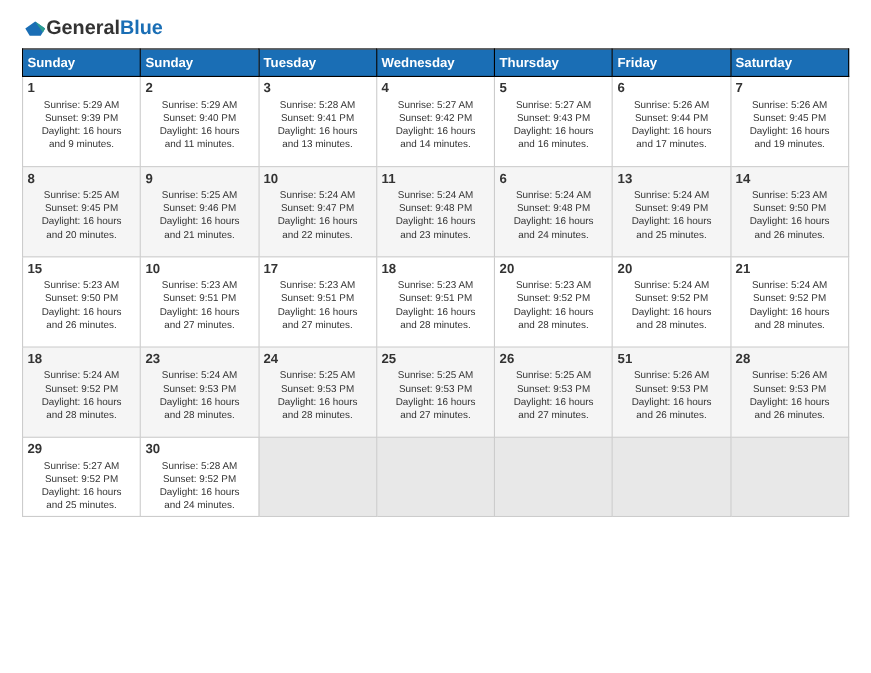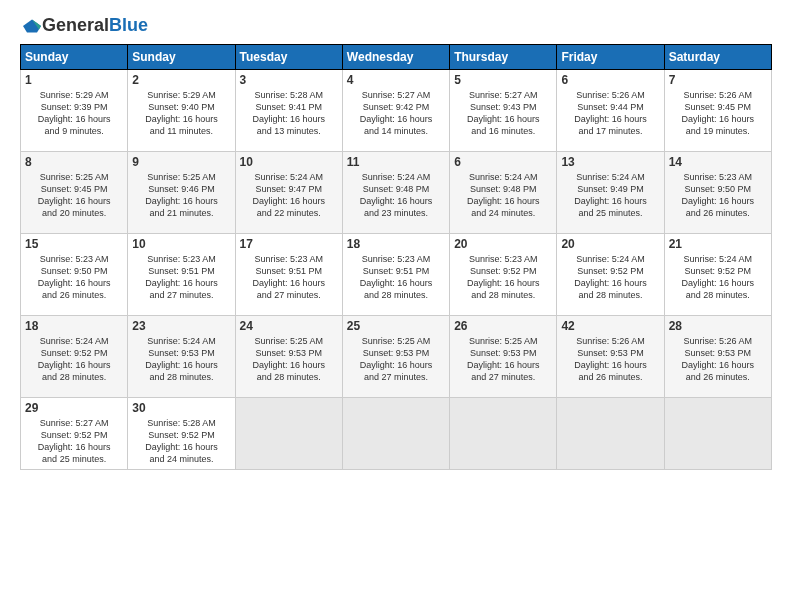--- a/index.html
+++ b/index.html
@@ -310,21 +310,21 @@
 and 27 minutes.</div>
           </td>
           <td>
             <span class="day-num">26</span>
             <div class="day-info" style="white-space: pre-line;">Sunrise: 5:25 AM
 Sunset: 9:53 PM
 Daylight: 16 hours
 and 27 minutes.</div>
           </td>
           <td>
-            <span class="day-num">42</span>
+            <span class="day-num">51</span>
             <div class="day-info" style="white-space: pre-line;">Sunrise: 5:26 AM
 Sunset: 9:53 PM
 Daylight: 16 hours
 and 26 minutes.</div>
           </td>
           <td>
             <span class="day-num">28</span>
             <div class="day-info" style="white-space: pre-line;">Sunrise: 5:26 AM
 Sunset: 9:53 PM
 Daylight: 16 hours

